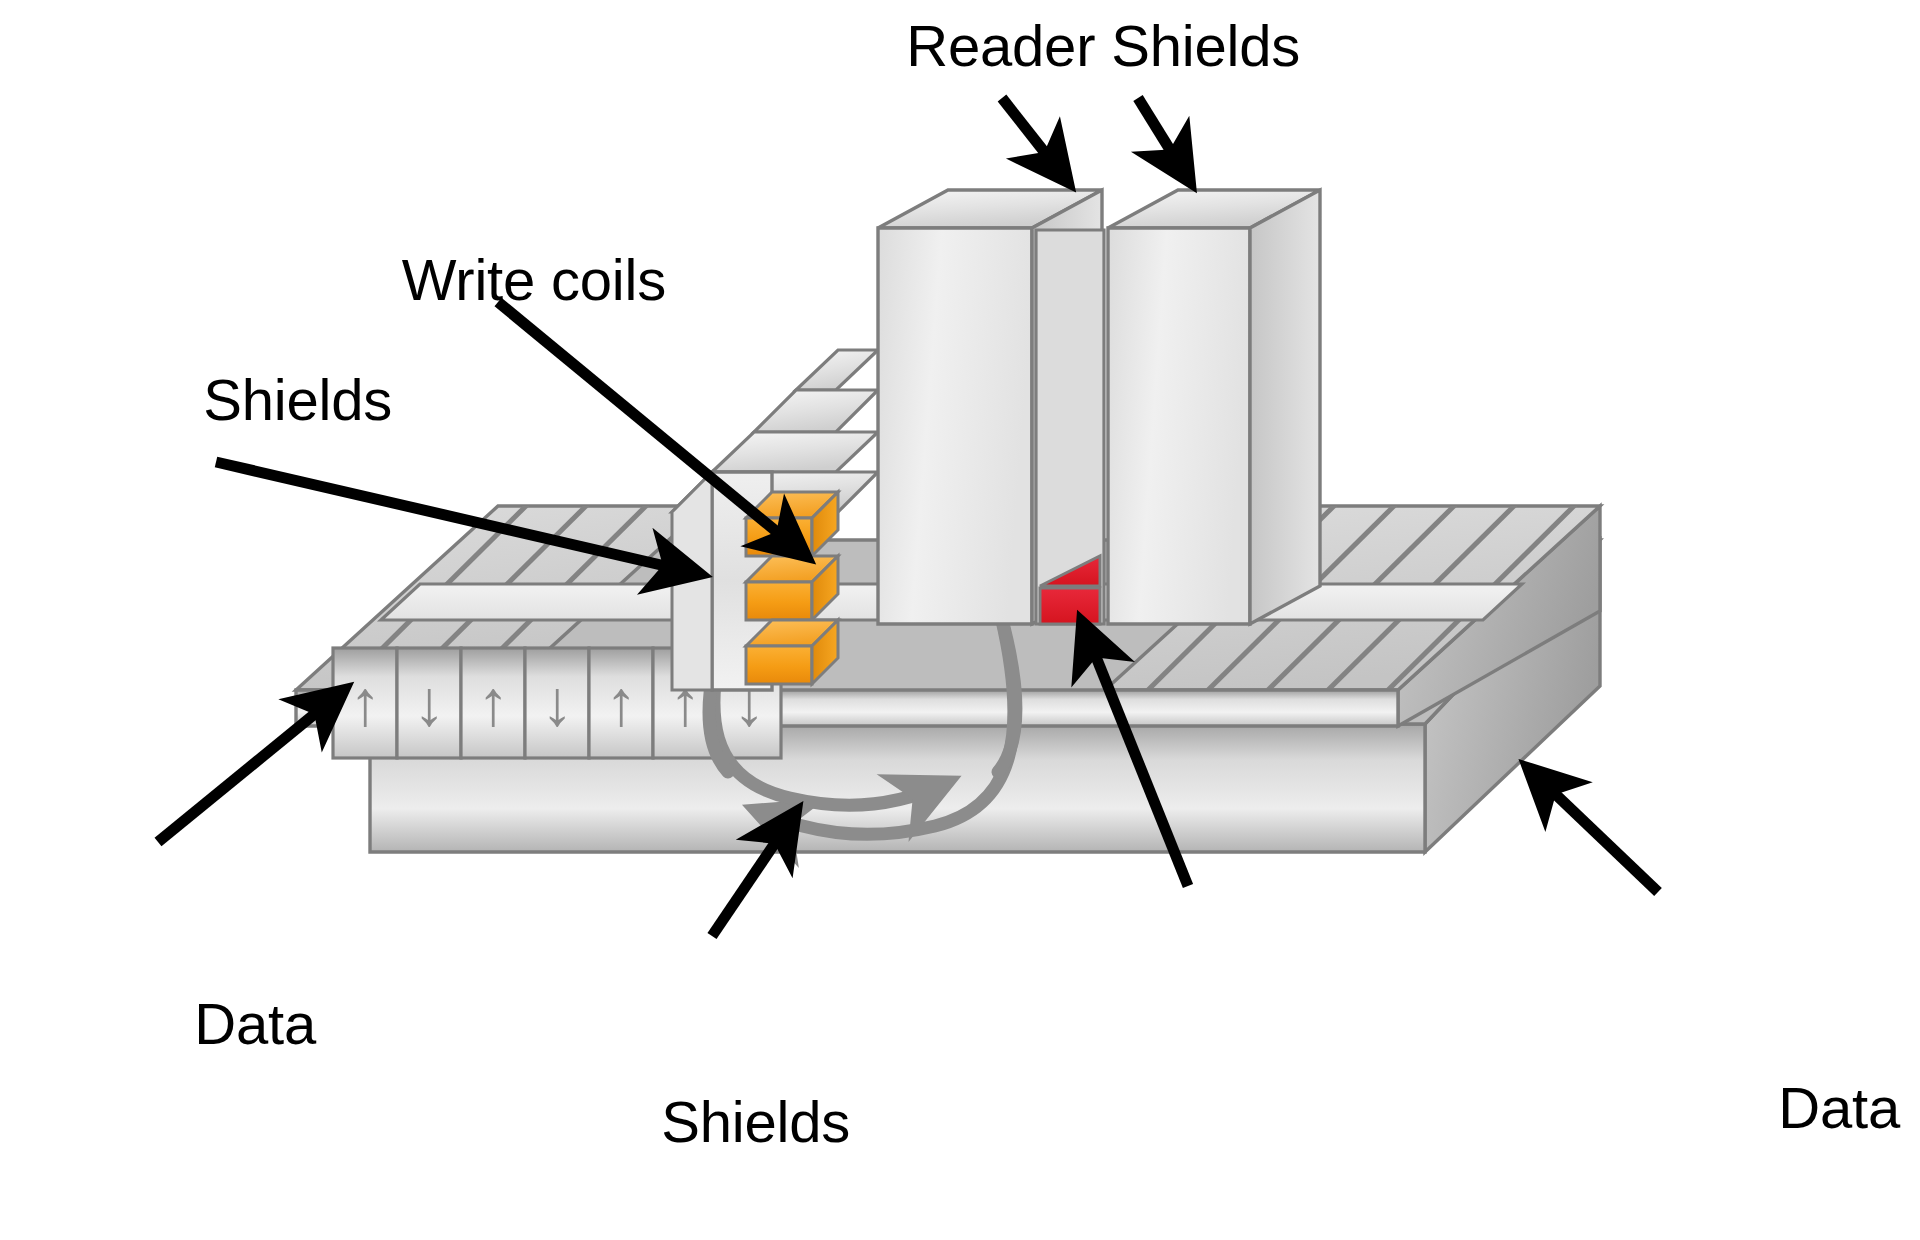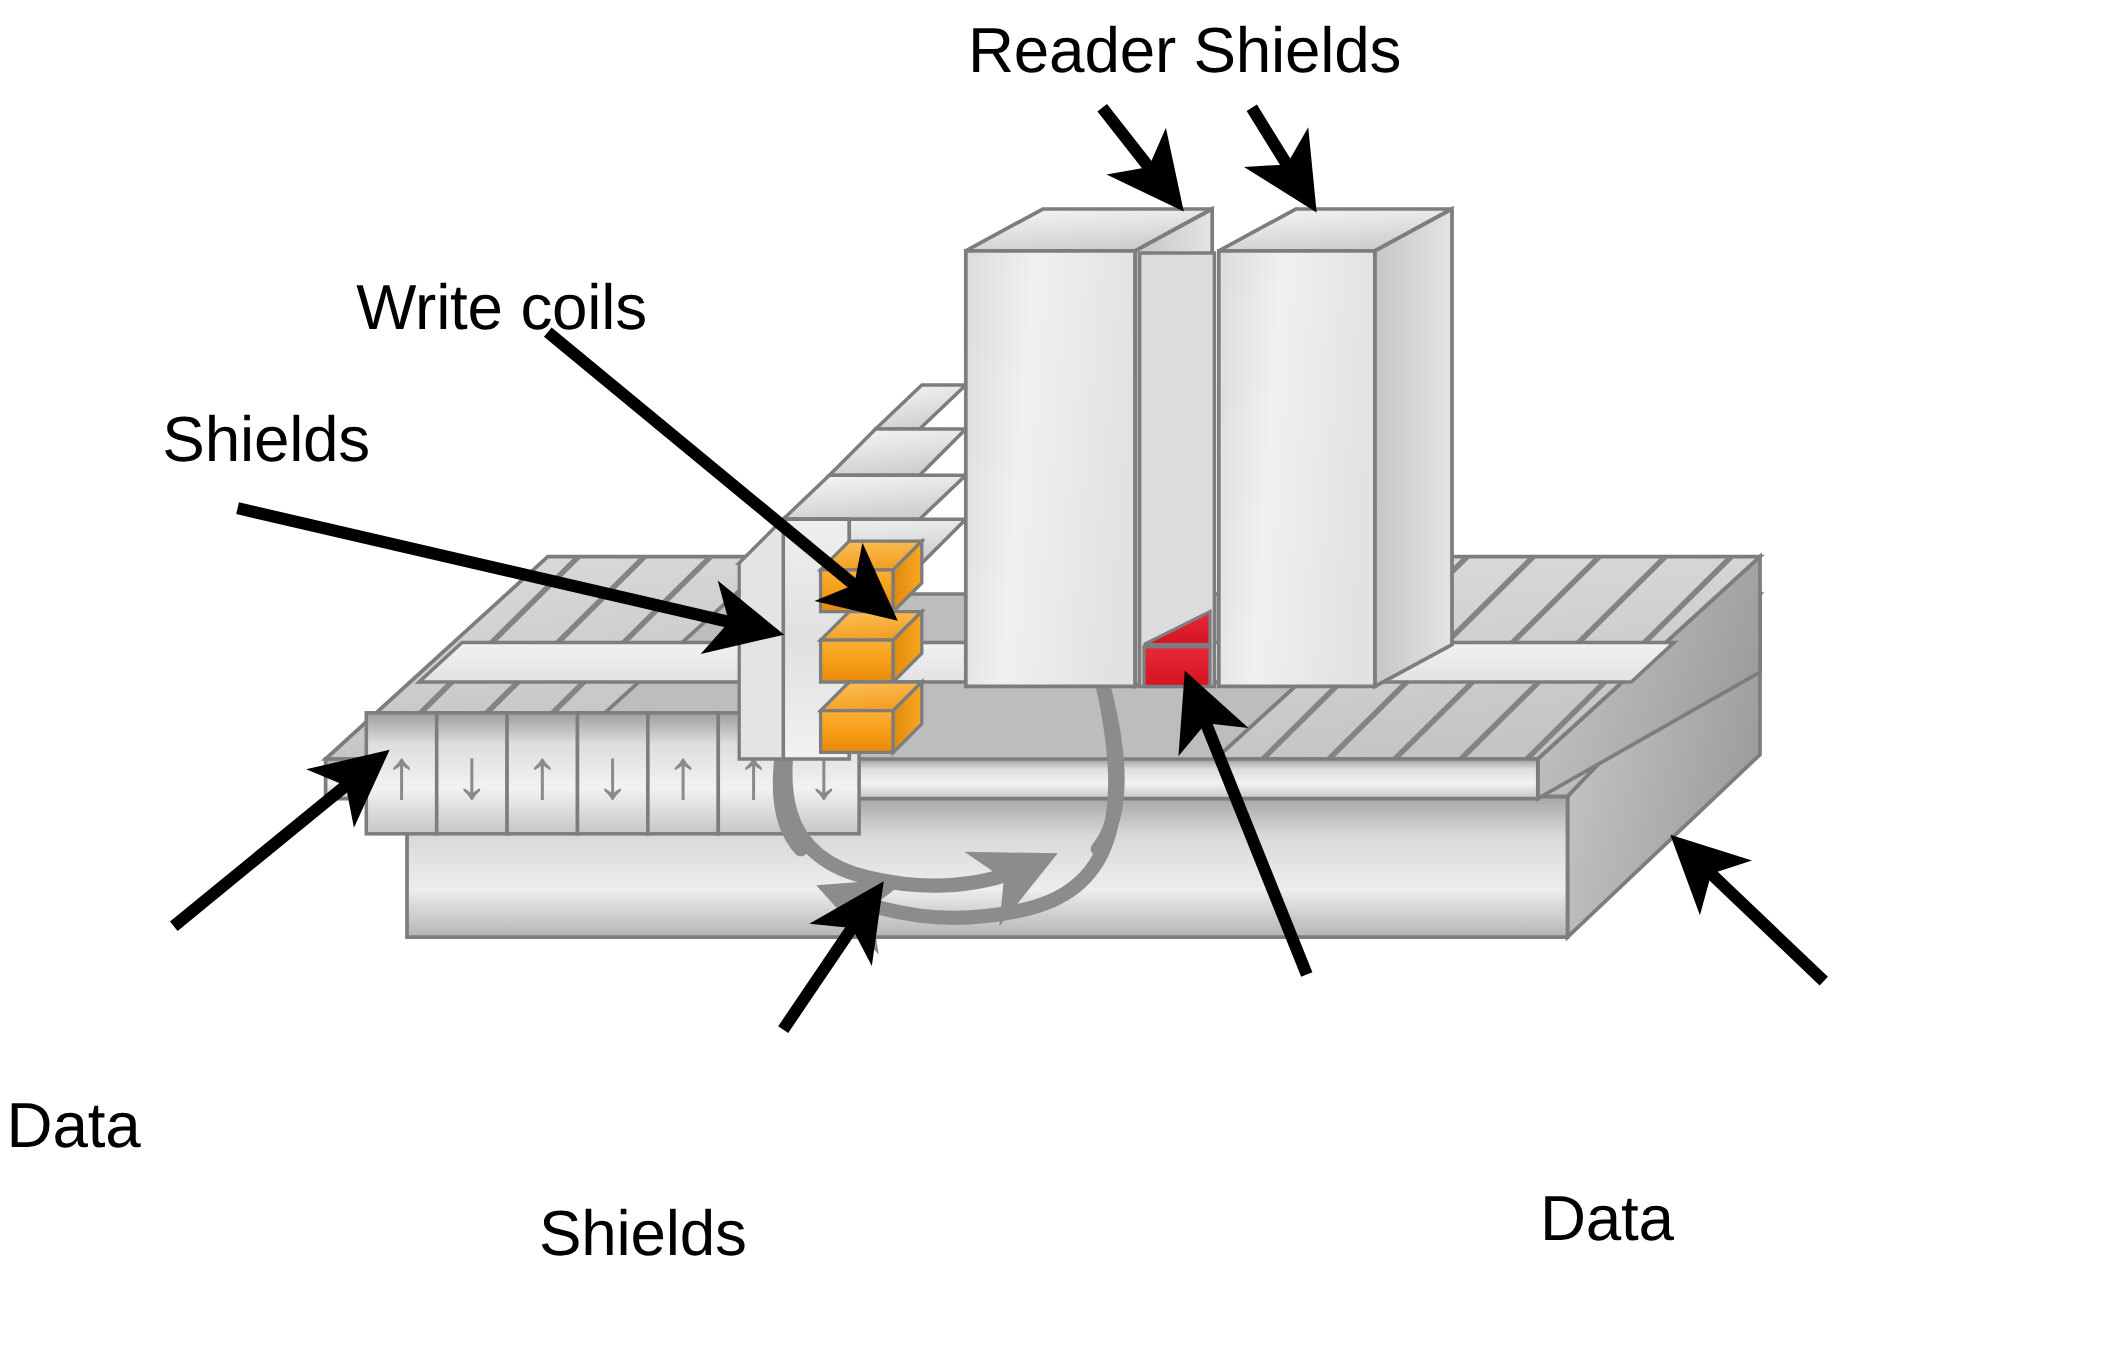--- a/index.html
+++ b/index.html
@@ -29,22 +29,22 @@
   .dlabel {
     position: absolute;
     color: #000000;
     font-family: "Liberation Sans", sans-serif;
     font-size: 58px;
     line-height: 1.12;
     font-weight: 400;
     white-space: pre;
     letter-spacing: -0.2px;
   }
-  .dlabel.center { text-align: left; }
-  .dlabel.left { text-align: center; }
+  .dlabel.center { text-align: right; }
+  .dlabel.left { text-align: right; }
 </style>
 </head>
 <body>
 
 <div id="stage">
 
   <svg id="diagram" viewBox="0 0 1920 1240">
     <defs>
 
       <linearGradient id="gTopMetal" x1="0" y1="0" x2="0.25" y2="1">

